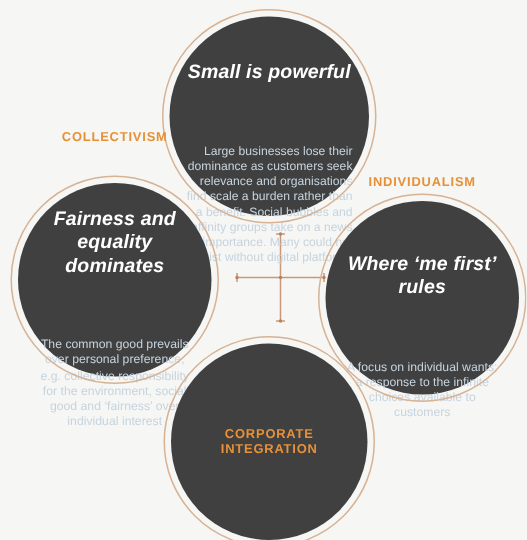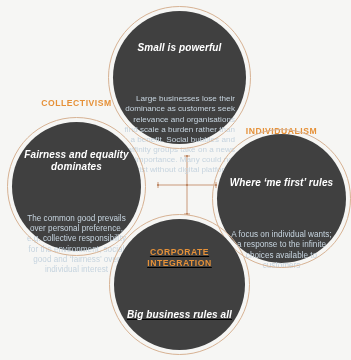--- a/index.html
+++ b/index.html
@@ -61,42 +61,41 @@
     left: 12px;   top: 122px;
     width: 129px; height: 129px;
     padding: 6px 12px;
   }
   .bubble-right {
     left: 217px;  top: 134px;
     width: 129px; height: 129px;
     padding: 6px 12px;
   }
   .bubble-bottom {
-    left: 114px;  top: 219px;
+    left: 114px;  top: 229px;
     width: 131px; height: 131px;
     padding: 6px 12px;
-    text-decoration: underline;
   }
 
   
   .b-title {
     color: #e69138;
     font-weight: bold;
     font-size: 8.6px;
     letter-spacing: 0.55px;
     line-height: 1.22;
     text-transform: uppercase;
     margin-bottom: 1px;
   }
 
   .b-sub {
     color: #ffffff;
     font-weight: bold;
     font-style: italic;
-    font-size: 10px;
+    font-size: 13px;
     line-height: 1.2;
     letter-spacing: 0.1px;
     margin-bottom: 0.5px;
   }
 
   .b-body {
     color: #c6d4df;
     font-size: 8.15px;
     line-height: 1.26;
     letter-spacing: 0.02px;
@@ -150,16 +149,15 @@
   </div>
 
   <div class="bubble bubble-left">
     <div class="b-title">COLLECTIVISM</div>
     <div class="b-sub">Fairness and equality dominates</div>
     <div class="b-body">The common good prevails over personal preference, e.g. collective responsibility for the environment, social good and ‘fairness’ over individual interest</div>
   </div>
 
   <div class="bubble bubble-bottom">
     <div class="b-title">CORPORATE INTEGRATION</div>
-    <div class="b-sub">Big business rules all</div>
   </div>
 
 </div>
 
 </body></html>

